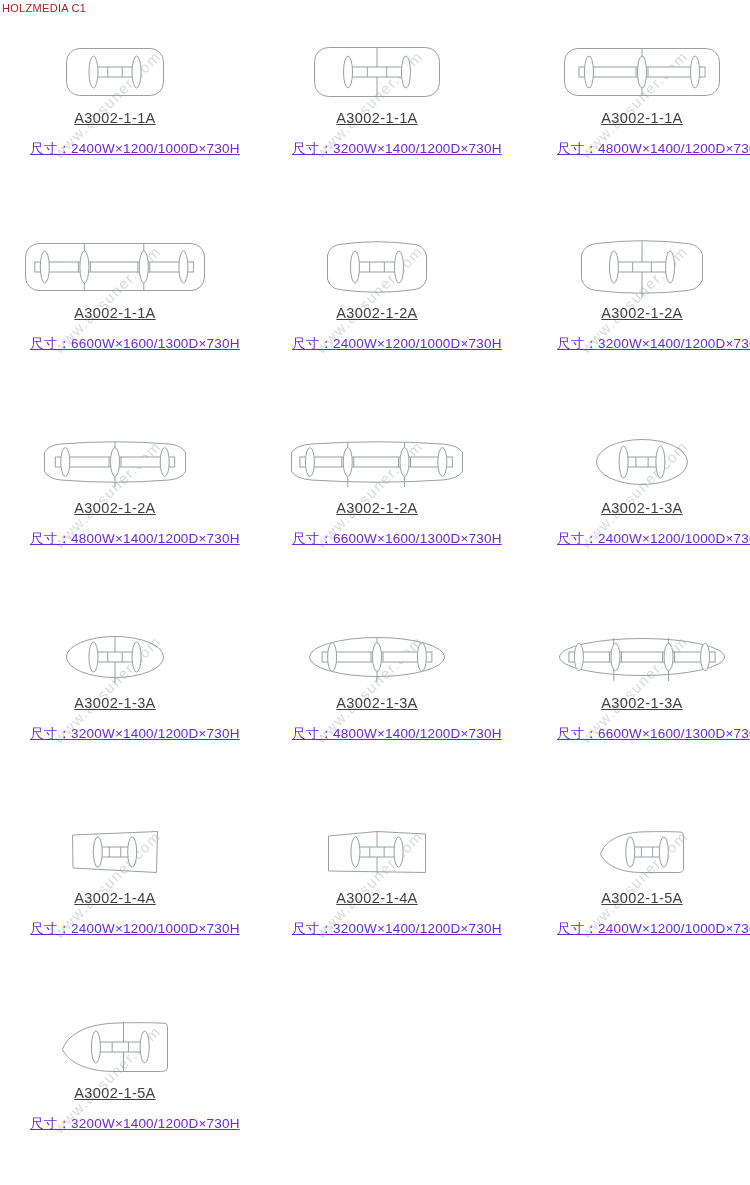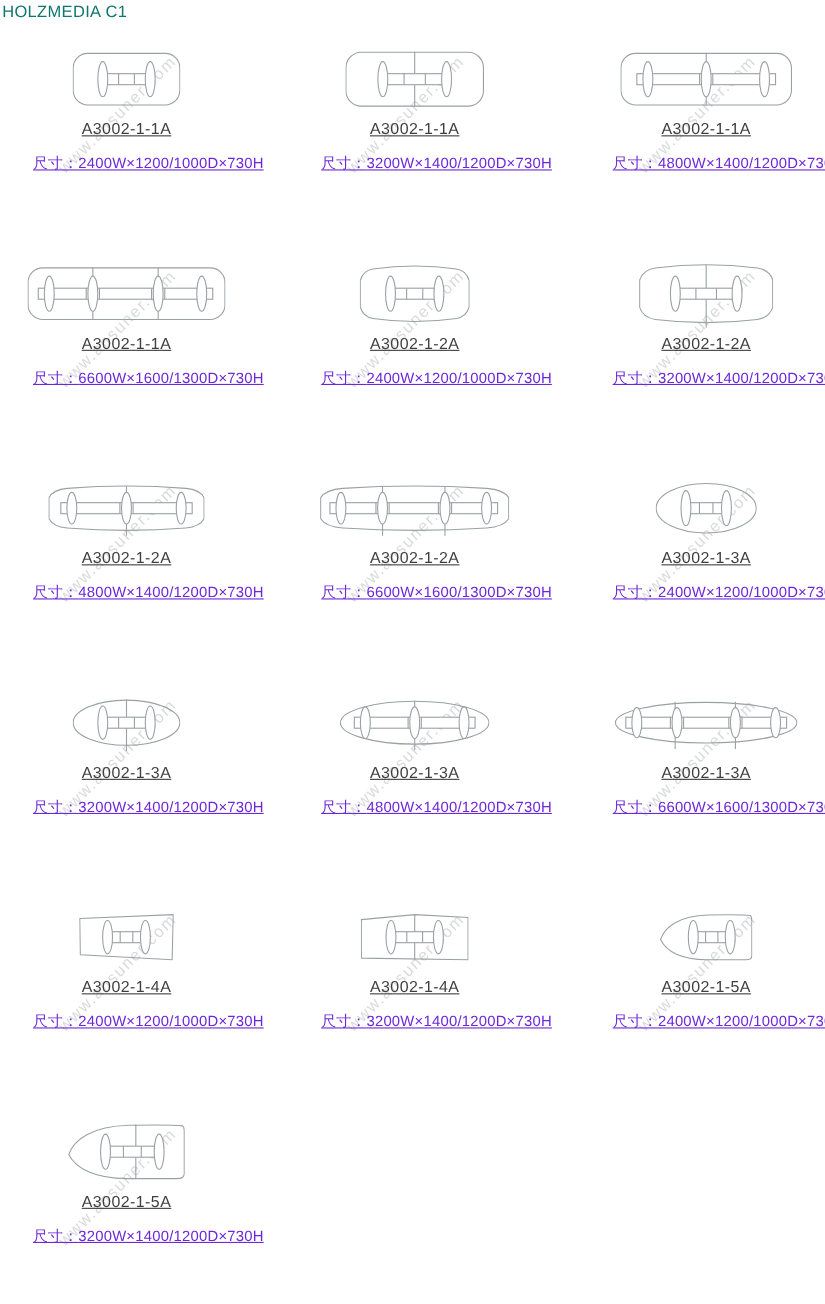--- a/index.html
+++ b/index.html
@@ -3,21 +3,21 @@
 <meta charset="utf-8">
 <style>
   html,body{margin:0;padding:0;background:#ffffff;}
   body{
     width:750px;height:1185px;position:relative;overflow:hidden;
     font-family:"Liberation Sans","DejaVu Sans",sans-serif;
     -webkit-font-smoothing:antialiased;
   }
   .page-title{
     position:absolute;left:2px;top:2px;
-    font-size:15px;color:#0f766e;font-weight:400;letter-spacing:0.3px;
+    font-size:11px;color:#b91c1c;font-weight:400;letter-spacing:0.3px;
   }
   .cell{position:absolute;width:206px;}
   .figure{position:relative;height:72px;}
   .figure svg{position:absolute;left:87px;top:38px;transform:translate(-50%,-50%);}
   .model{
     width:174px;height:18px;line-height:18px;text-align:center;
     font-size:14.5px;color:#3f3f3f;letter-spacing:0.4px;
   }
   .dims{
     margin-top:13px;padding-left:2px;height:18px;line-height:18px;

